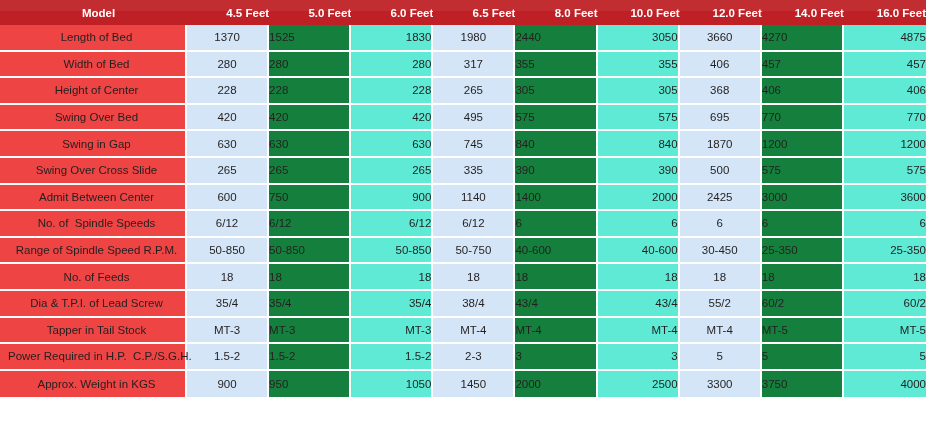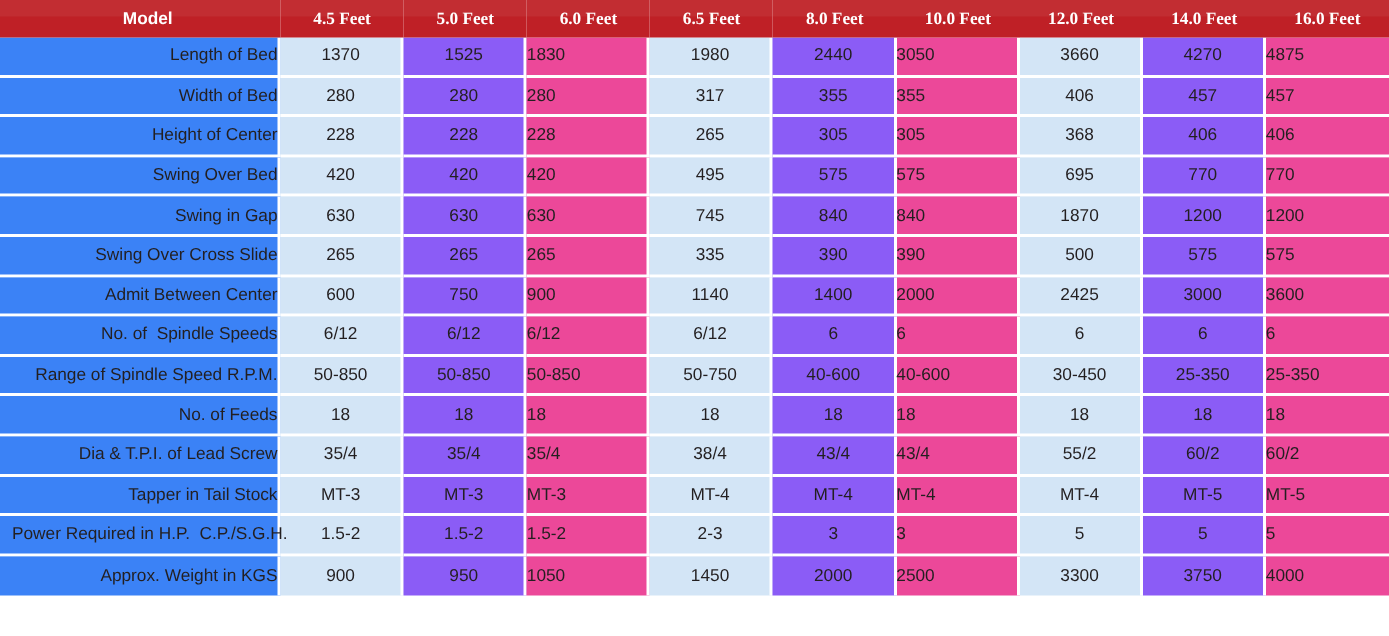--- a/index.html
+++ b/index.html
@@ -34,22 +34,21 @@
     padding: 0;
     vertical-align: middle;
     box-sizing: border-box;
     position: relative;
   }
   thead th.model-head {
     text-align: center;
     padding-left: 10px;
   }
   thead th.feet-head {
-    text-align: center;
-    font-family: Liberation Serif, serif;
+    text-align: right;
   }
   
   thead th::before {
     content: "";
     position: absolute;
     left: 0; right: 0; top: 0;
     height: 11px;
     background: rgba(255,255,255,0.06);
     pointer-events: none;
   }
@@ -61,30 +60,30 @@
     height: 26.6px;
     padding: 0;
     font-size: 11.5px;
     color: #231f20;
     vertical-align: middle;
     box-sizing: border-box;
     border-bottom: 2px solid #ffffff;
     border-right: 2px solid #ffffff;
   }
   tbody td.label-cell {
-    background: #3b82f6;
-    text-align: right;
+    background: #ef4444;
+    text-align: center;
     padding-left: 8px;
     border-right: 2px solid #ffffff;
     font-size: 11.5px;
     white-space: pre;
   }
   tbody td.col-blue   { background: #d3e5f6; text-align: center; }
-  tbody td.col-green  { background: #8b5cf6; text-align: center; }
-  tbody td.col-yellow { background: #ec4899; text-align: left; }
+  tbody td.col-green  { background: #15803d; text-align: left; }
+  tbody td.col-yellow { background: #5eead4; text-align: right; }
   tbody td.last-col   { border-right: none; }
   tbody tr:last-child td { border-bottom: none; }
 </style>
 </head>
 <body>
 
 <table id="spec-table">
   <colgroup id="spec-colgroup">
       <col style="width: 187px;">
       <col style="width: 82.1111px;">

